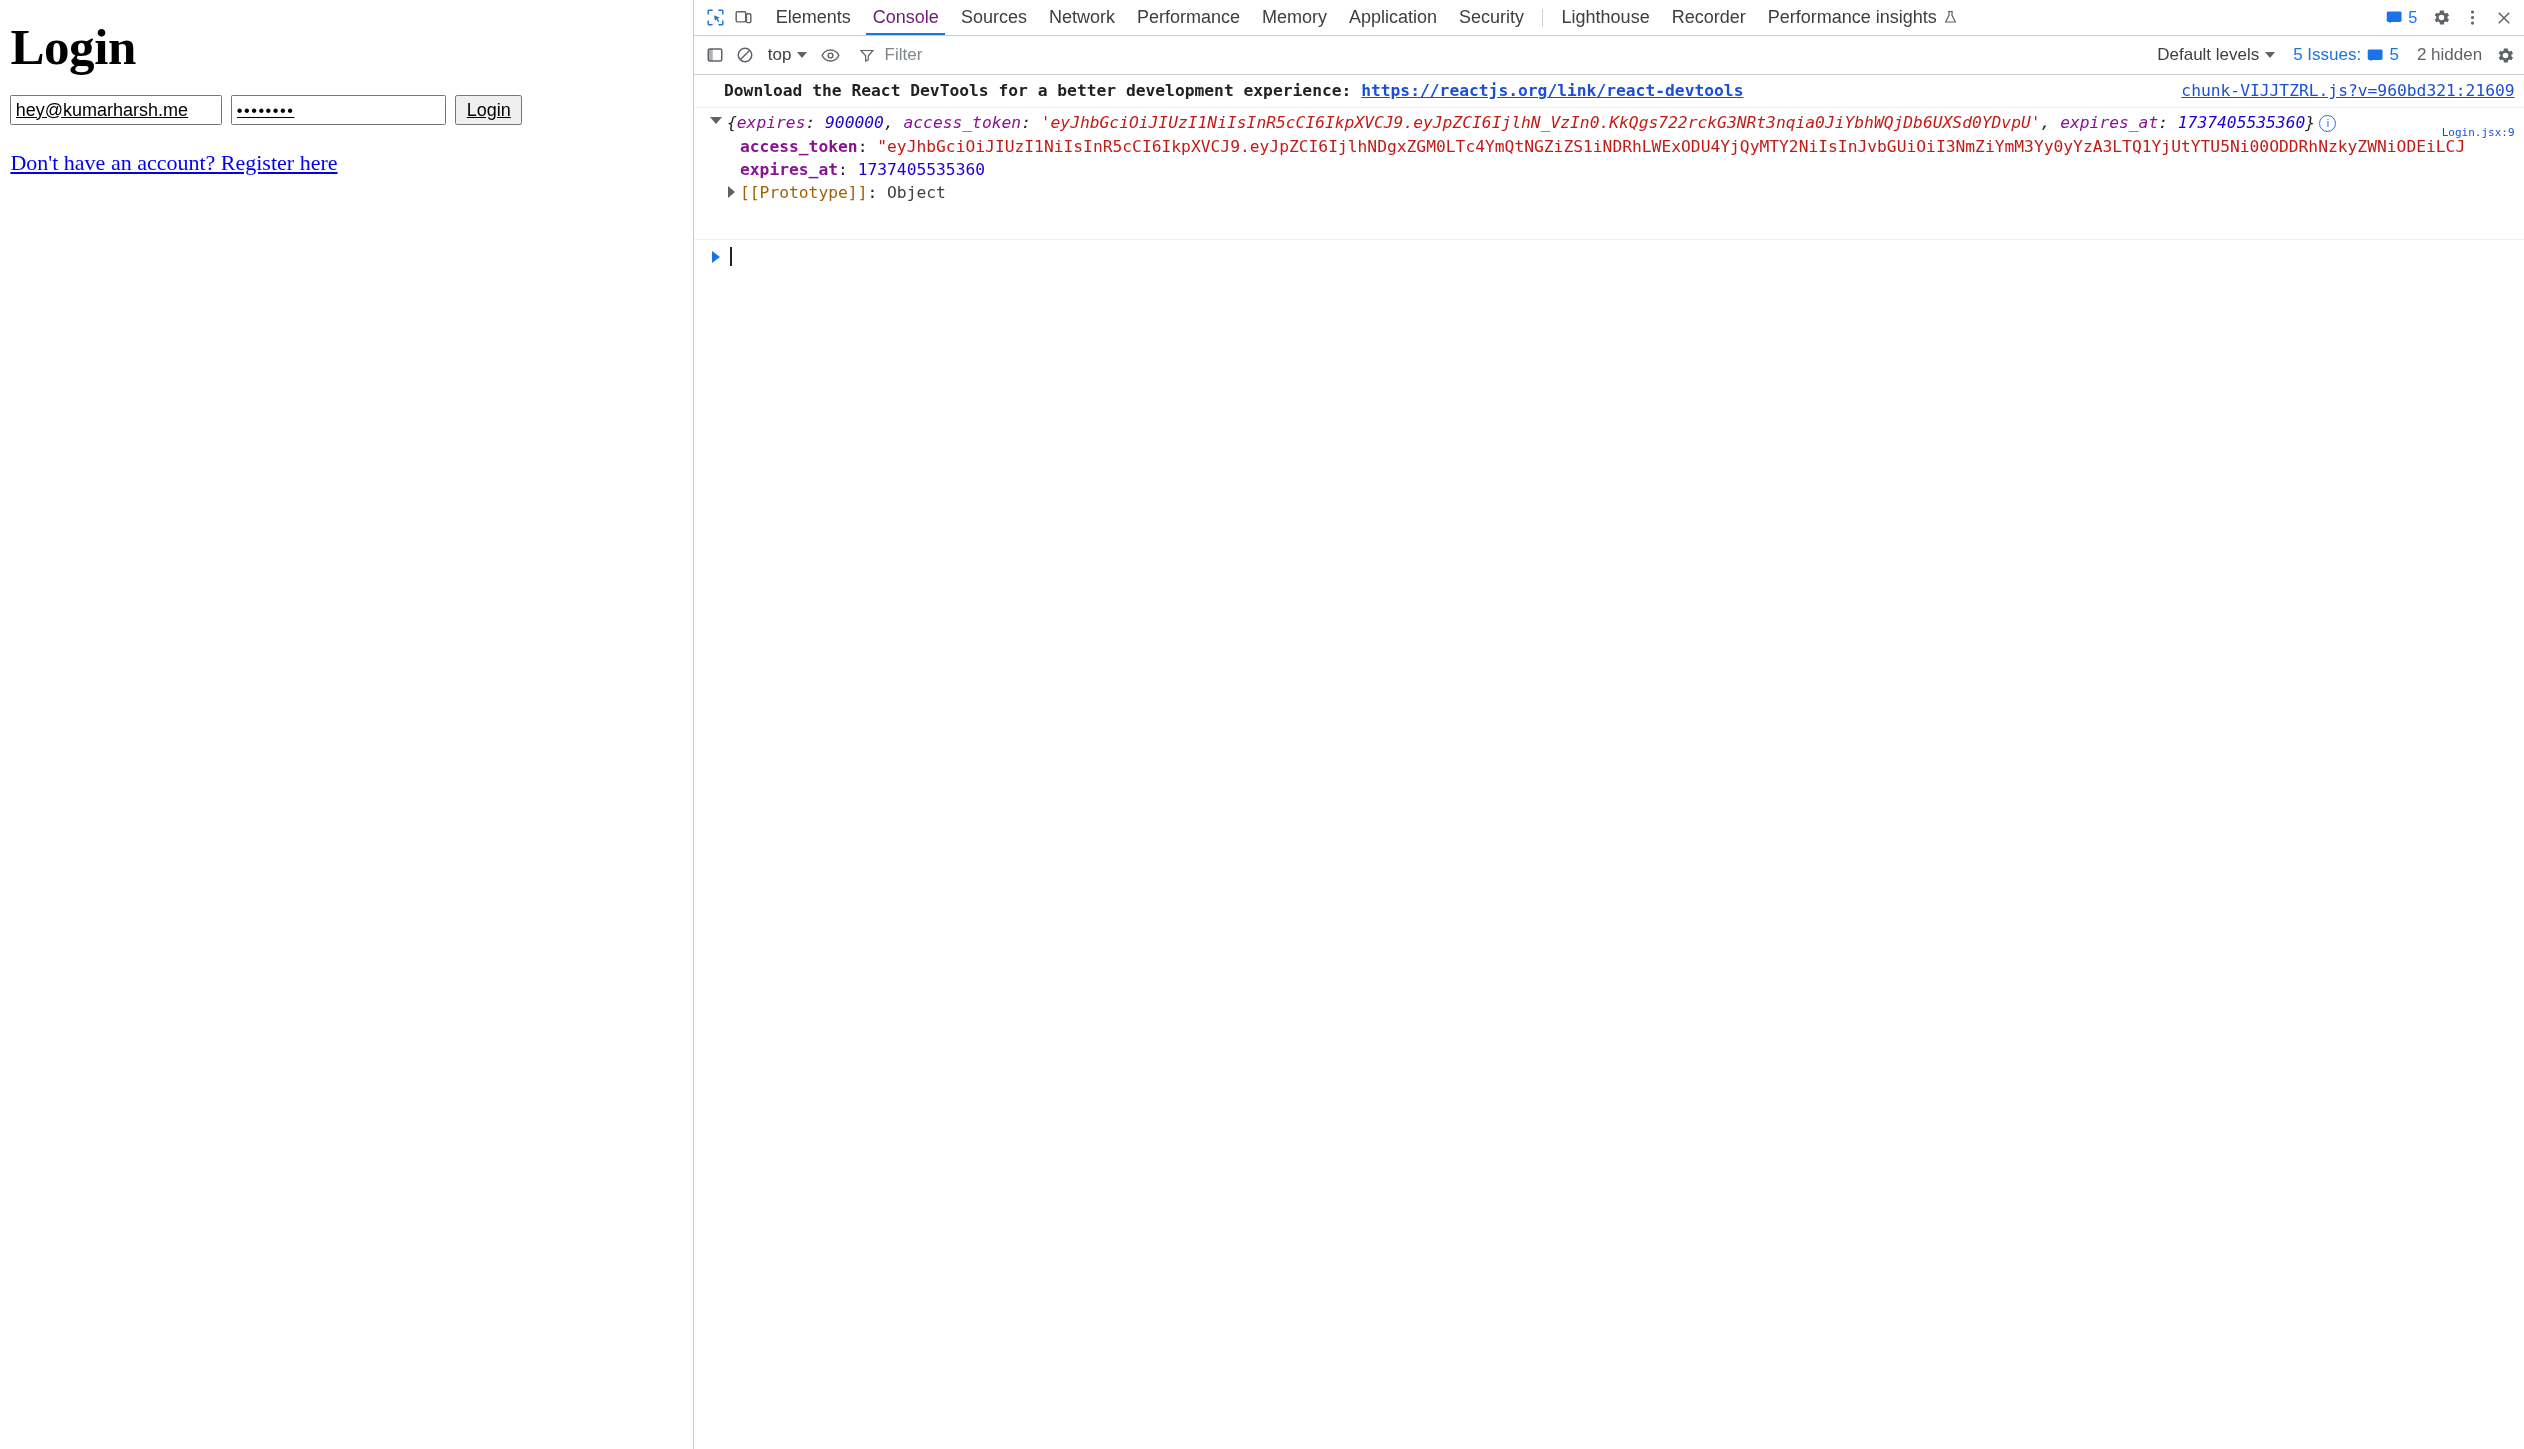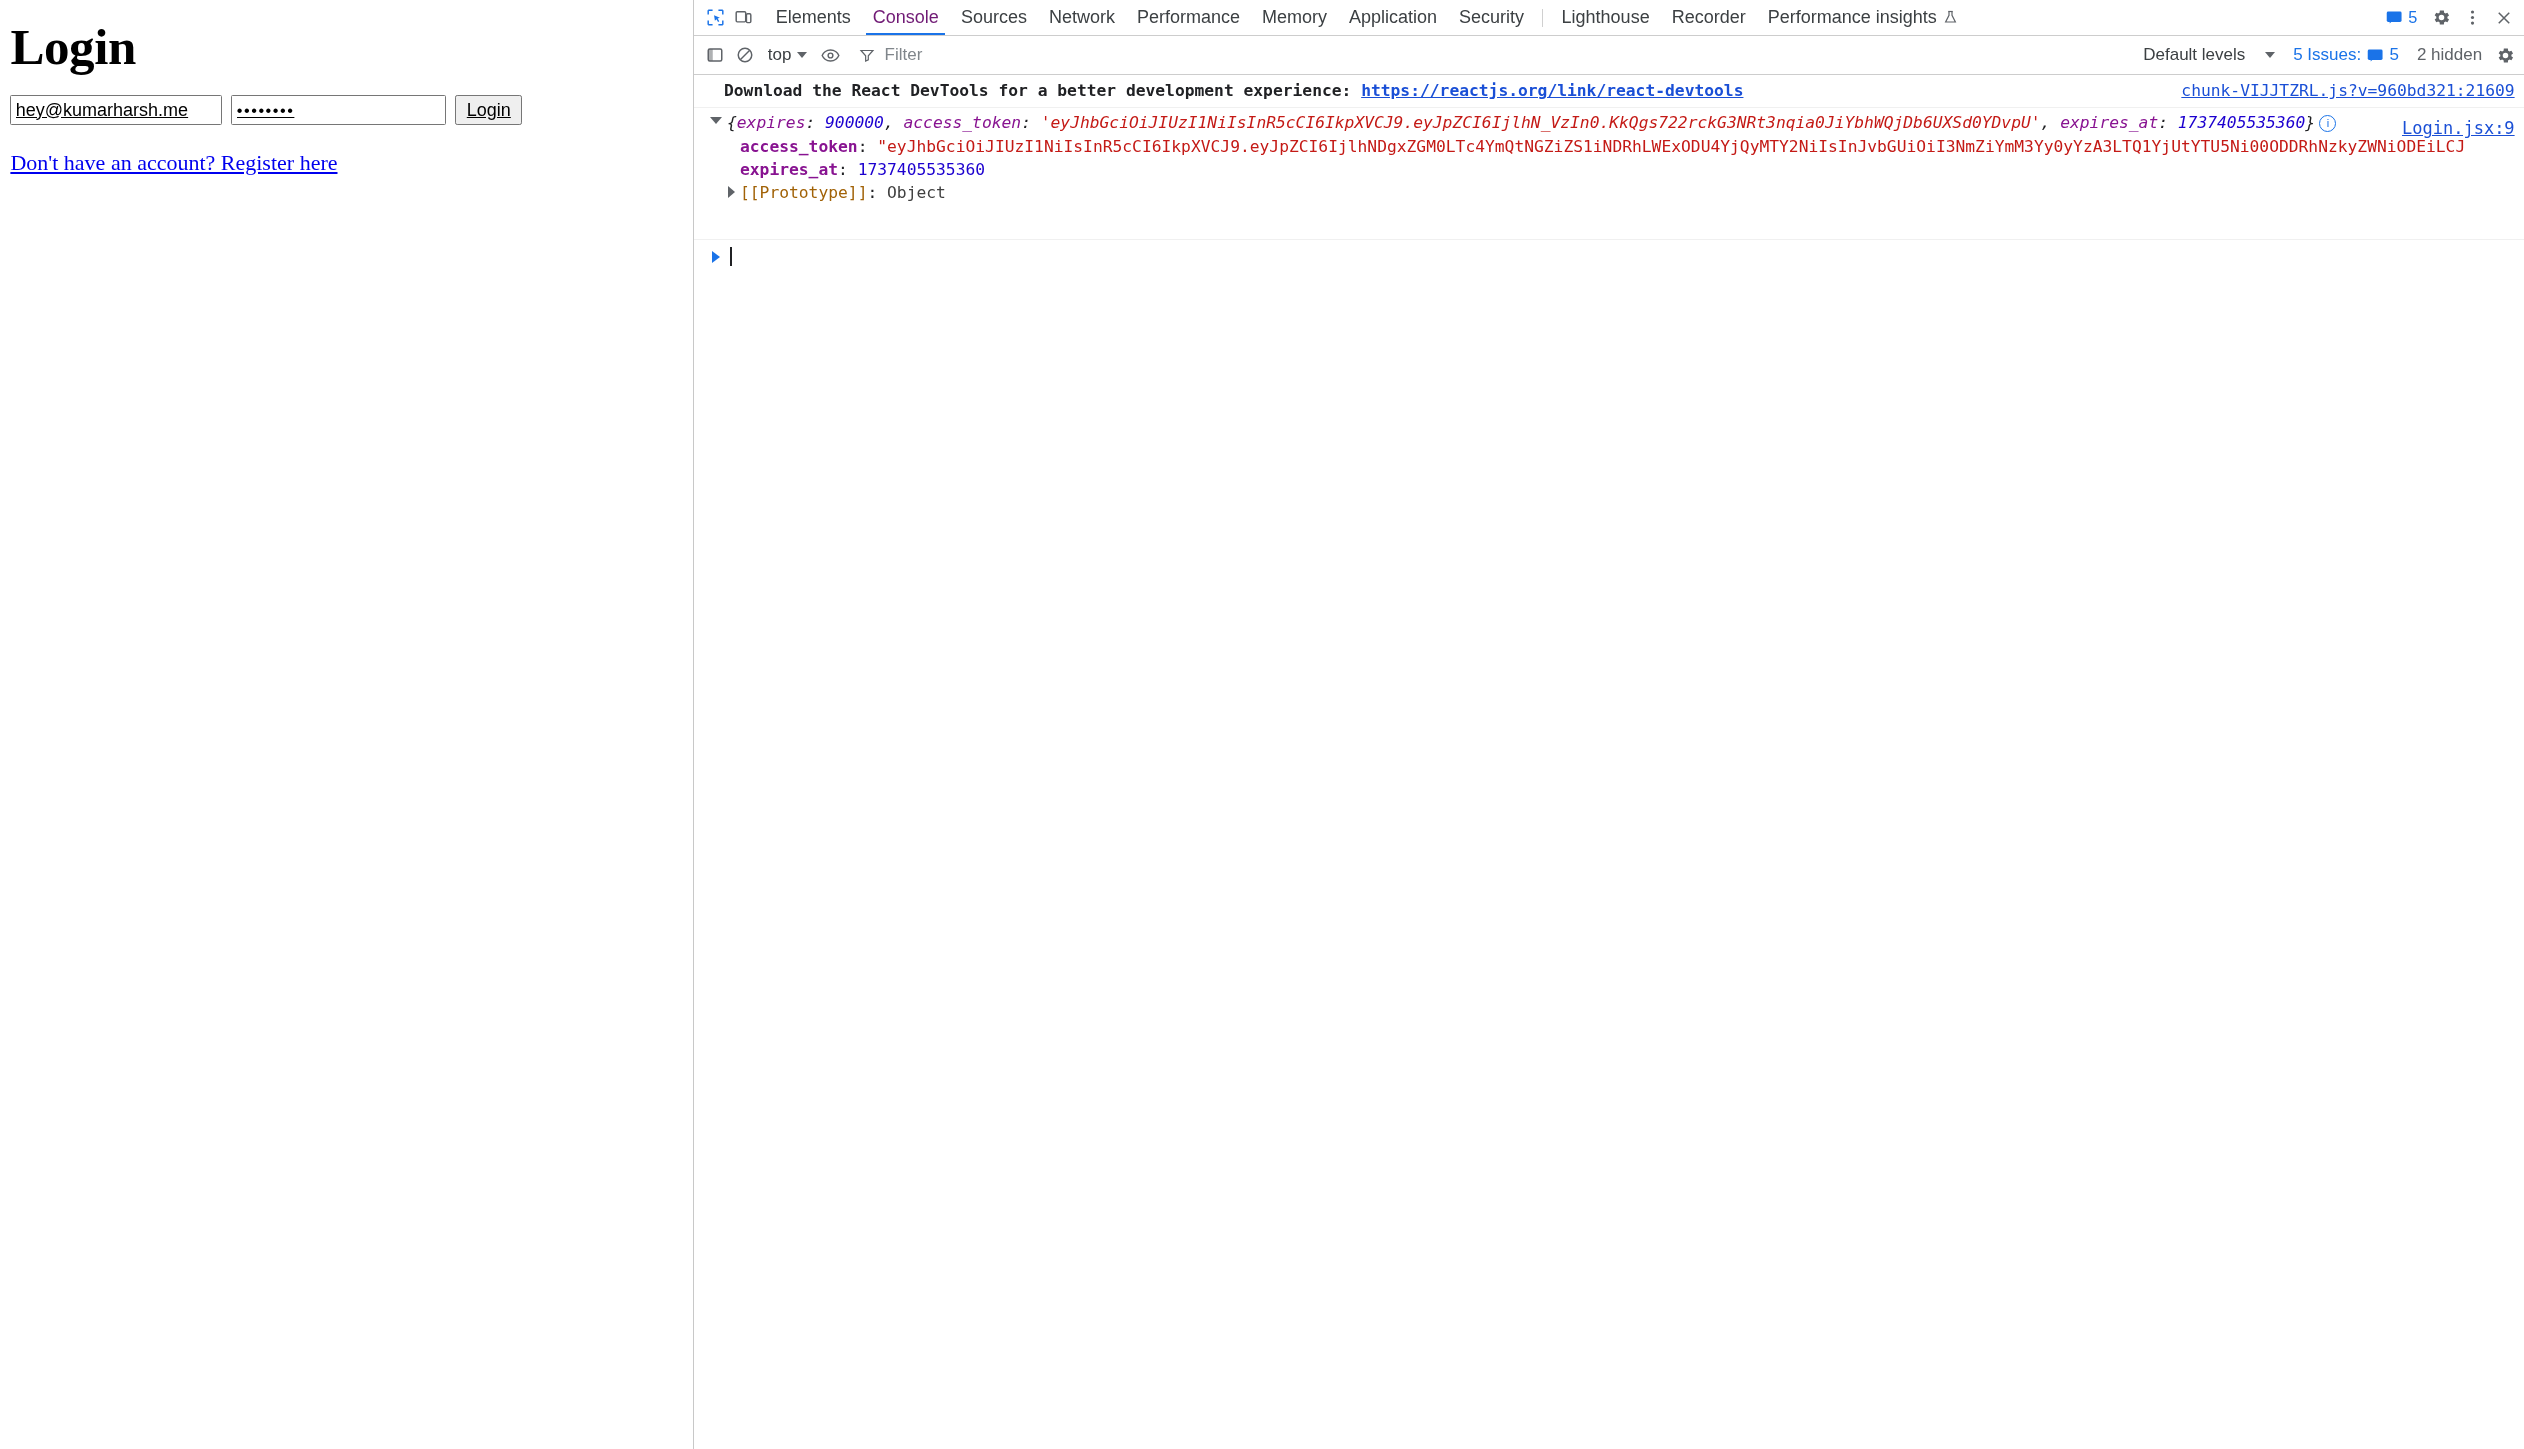--- a/index.html
+++ b/index.html
@@ -223,21 +223,21 @@
     font-size: 17px;
     color: #701a75;
     background: transparent;
     width: 100%;
     font-family: "Liberation Sans", sans-serif;
   }
   .filter-input::placeholder { color: #80868b; }
   .levels-select {
     display: flex;
     align-items: center;
-    gap: 20px;
+    gap: 6px;
     font-size: 17px;
     color: #3c4043;
     padding: 3px 7.4px;
     cursor: pointer;
     white-space: nowrap;
   }
   .issues-text {
     font-size: 17px;
     color: #1a73e8;
     display: flex;
@@ -293,24 +293,23 @@
   }
   .obj-row {
     position: relative;
     padding: 3px 0 1.5px 0;
     border-bottom: 0.7px solid #f0f0f0;
     min-height: 126px;
   }
   .obj-src-link {
     position: absolute;
     right: 10.4px;
-    top: 10px;
+    top: 18px;
     color: #1a4fd6;
-    text-decoration: underline;
-    font-size: 17px;
+    font-size: 11px;
     cursor: pointer;
     white-space: nowrap;
   }
   .obj-line {
     padding-left: 33px;
     position: relative;
     white-space: nowrap;
     overflow: hidden;
     color: #202124;
     line-height: 1.42;

